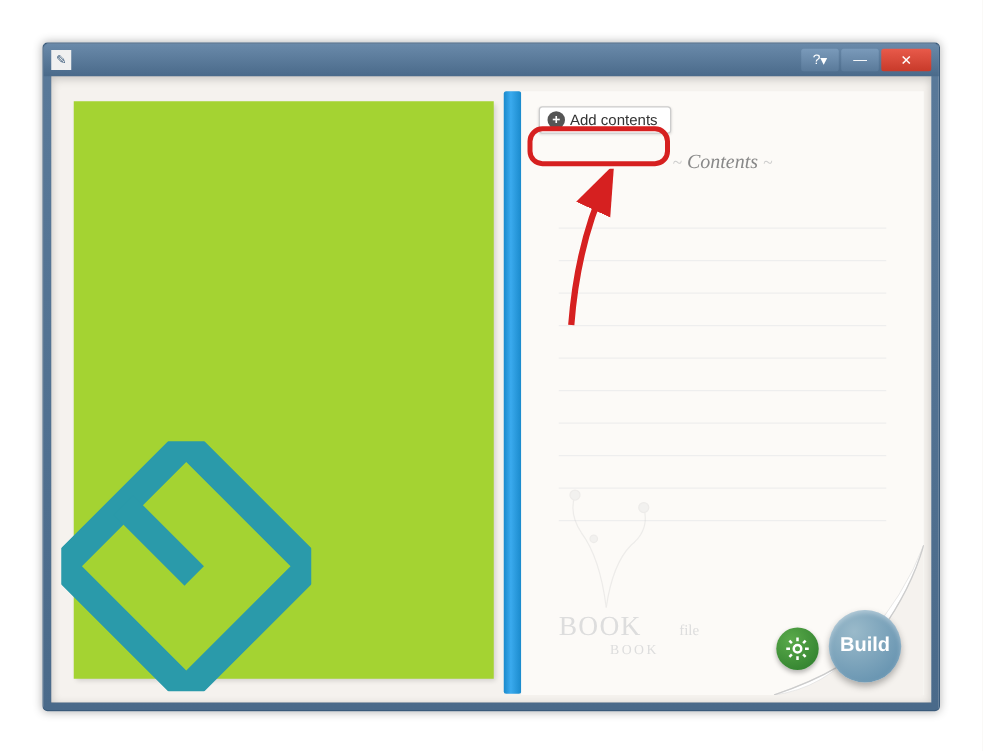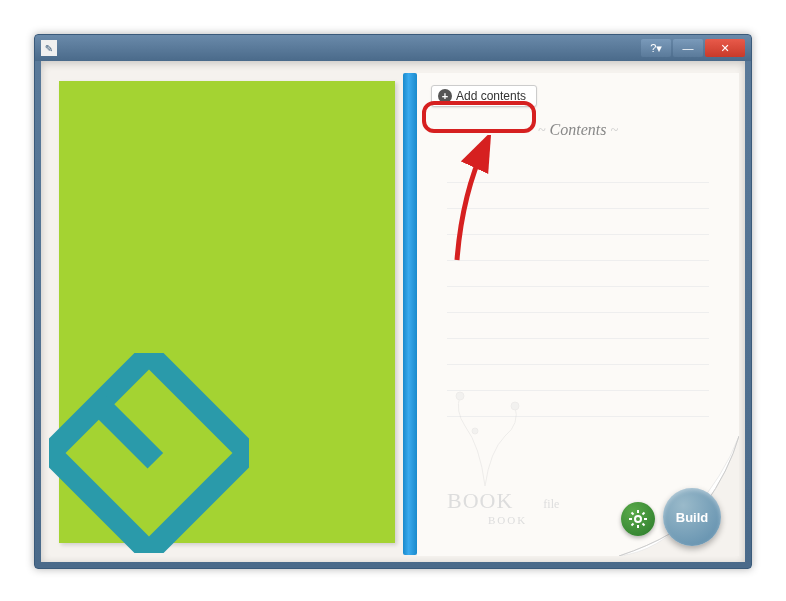--- a/index.html
+++ b/index.html
@@ -188,21 +188,21 @@
 .build-btn {
   position: absolute;
   right: 18px; bottom: 10px;
   width: 58px; height: 58px;
   border-radius: 50%;
   background: radial-gradient(circle at 35% 30%, #9abaca, #5a8aaa);
   display: flex;
   align-items: center;
   justify-content: center;
   color: #fff;
-  font-size: 13px;
+  font-size: 16px;
   font-weight: bold;
   cursor: pointer;
   box-shadow: 0 3px 6px rgba(0,0,0,0.3), inset 0 2px 4px rgba(255,255,255,0.4);
 }
 </style>
 </head>
 <body>
 
 <div class="window">
 

